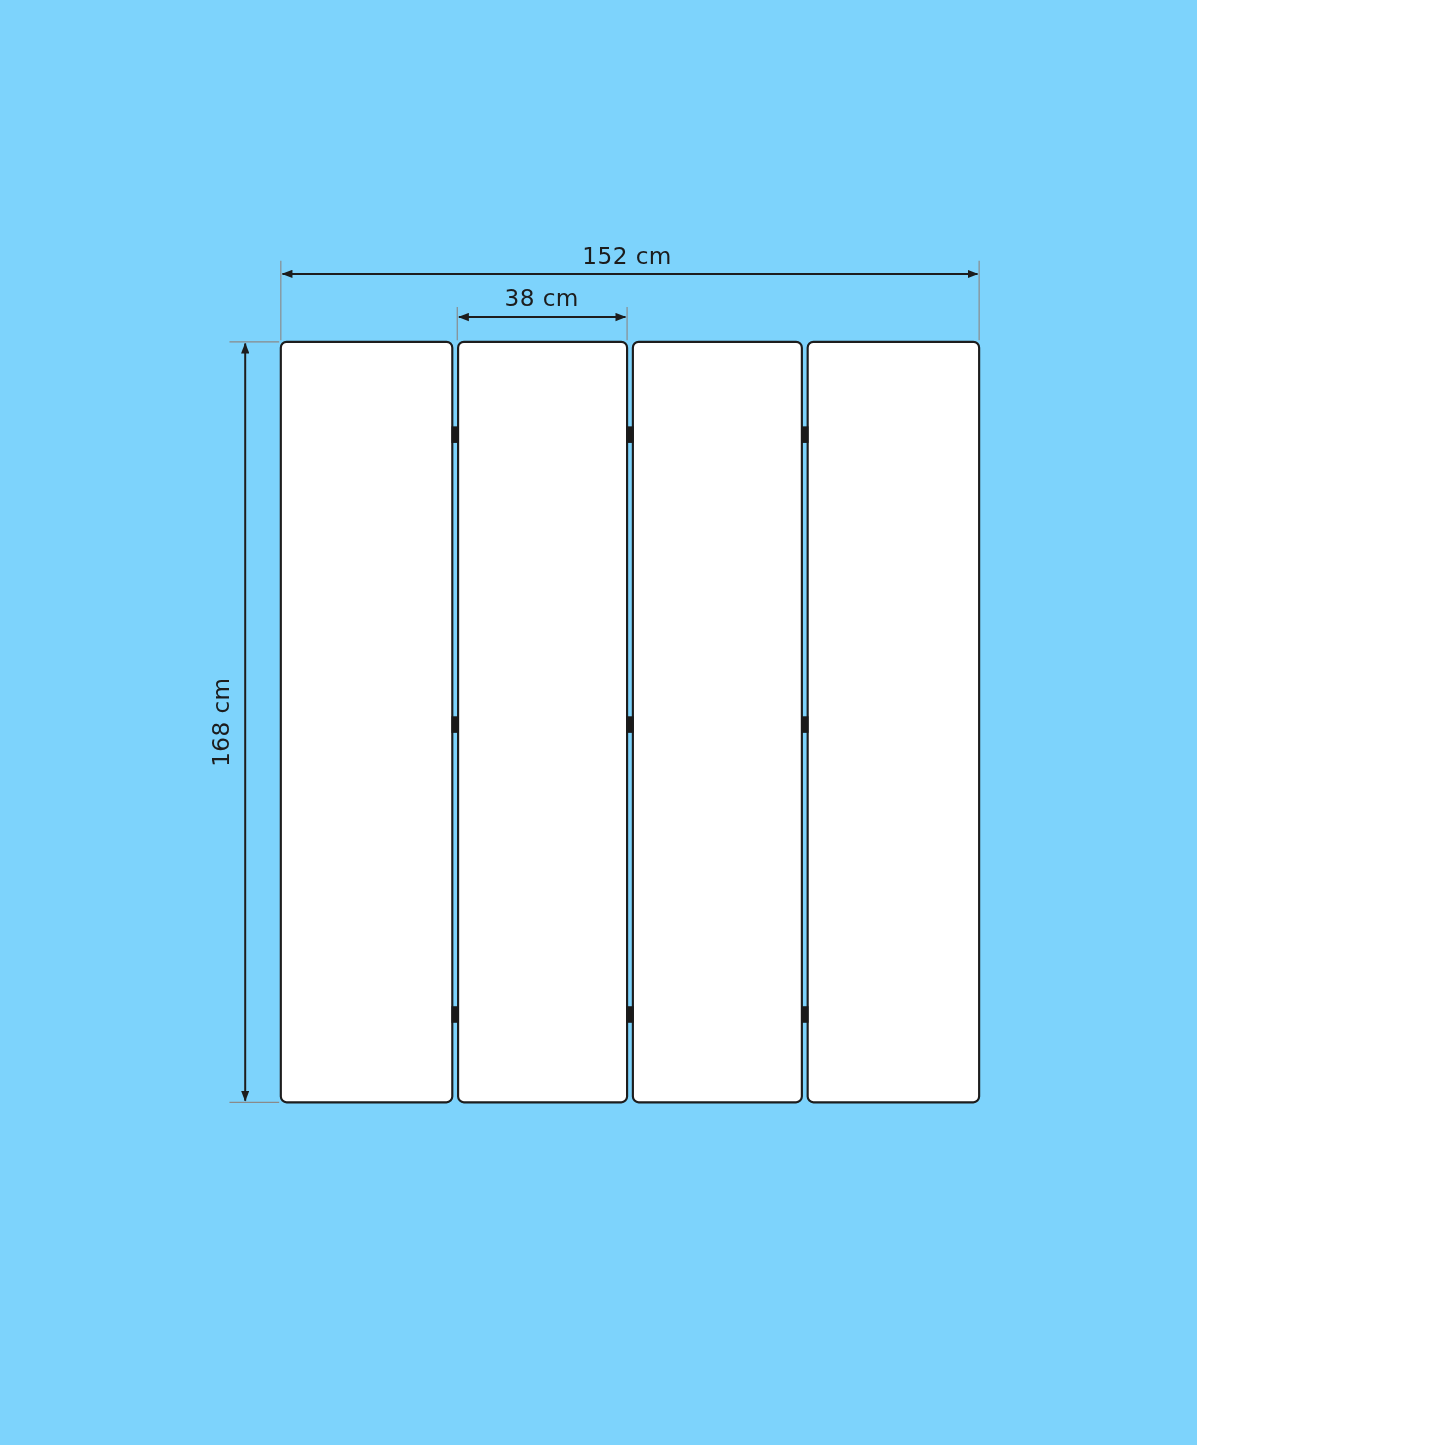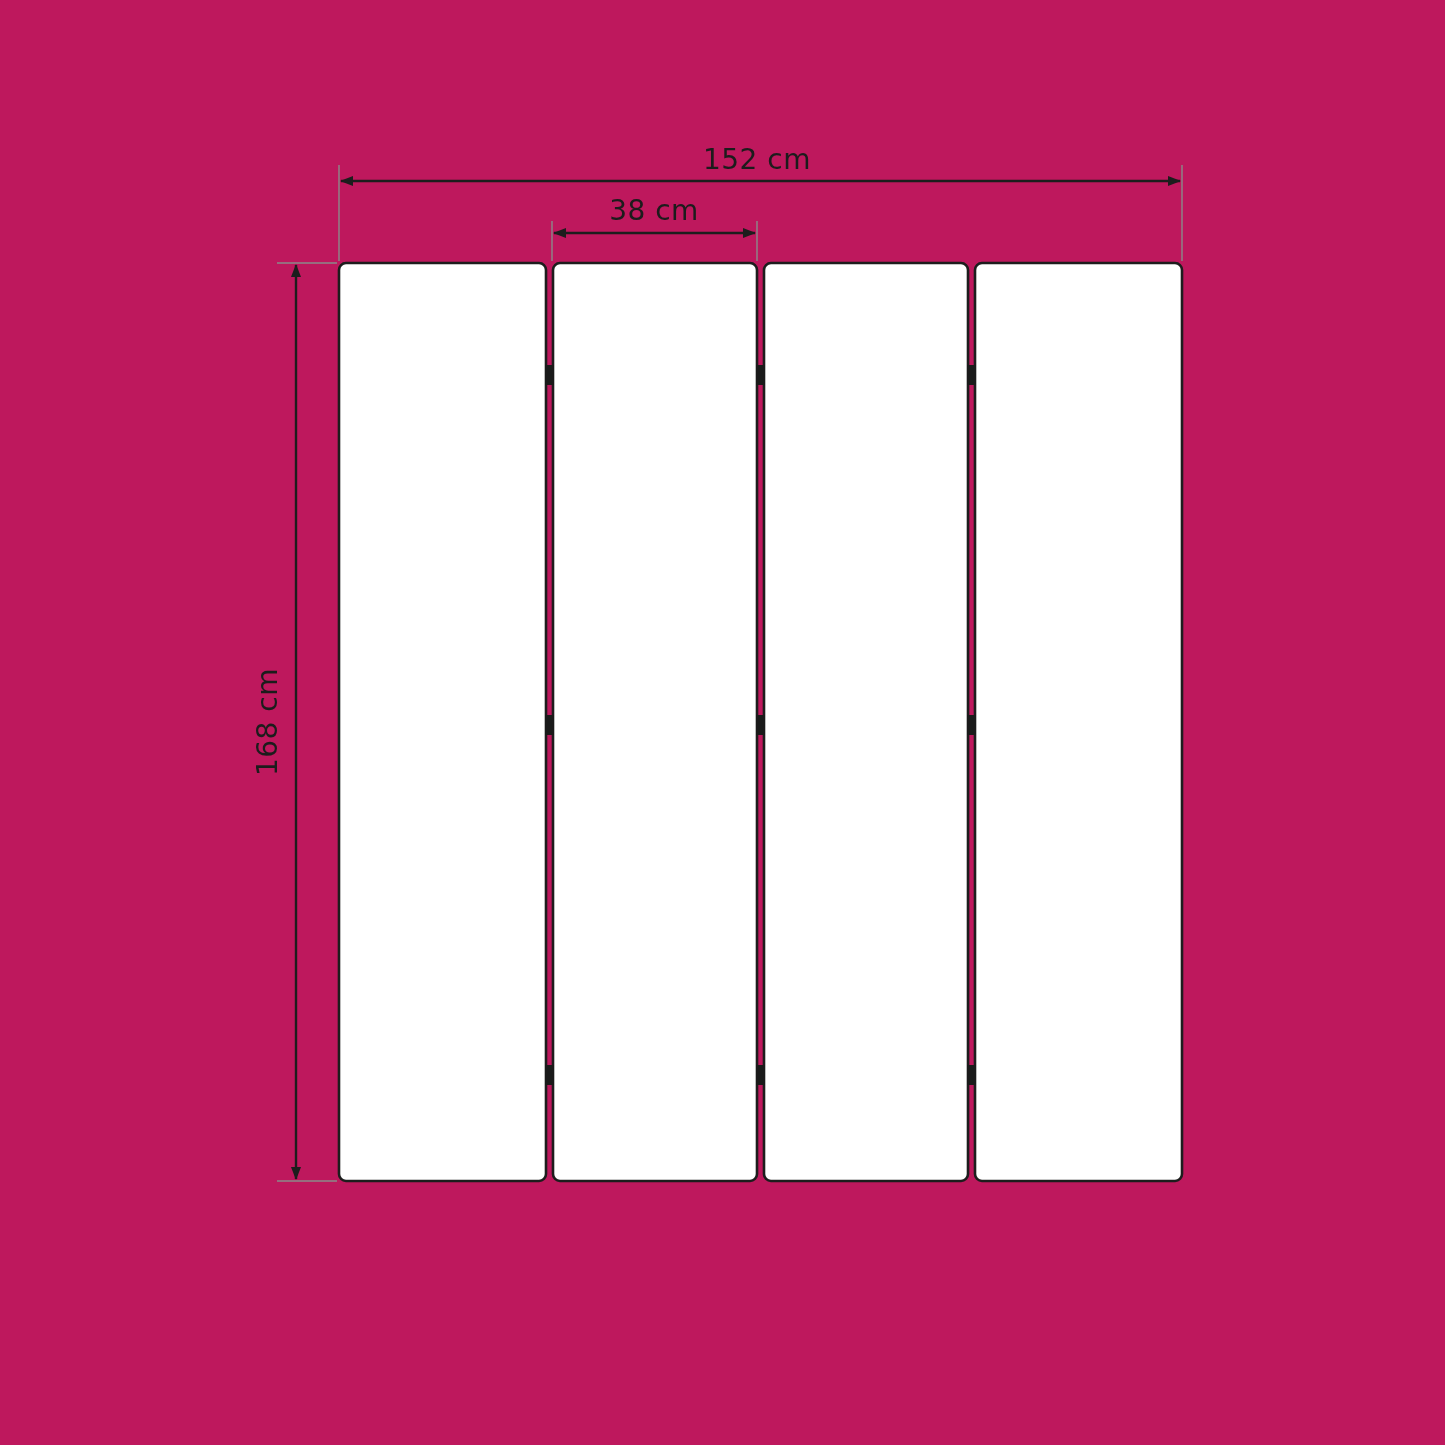--- a/index.html
+++ b/index.html
@@ -3,23 +3,23 @@
 <meta charset="utf-8">
 <style>
   html, body {
     margin: 0;
     padding: 0;
     background: #ffffff;
     font-family: "DejaVu Sans", "Liberation Sans", sans-serif;
   }
   .canvas {
     position: relative;
-    width: 1445px;
+    width: 1197px;
     height: 1445px;
-    background: #be185d;
+    background: #7dd3fc;
     overflow: hidden;
     text-align: right;
   }
   .canvas svg {
     position: absolute;
     top: 0;
     left: 0;
     width: 100%;
     height: 100%;
   }

